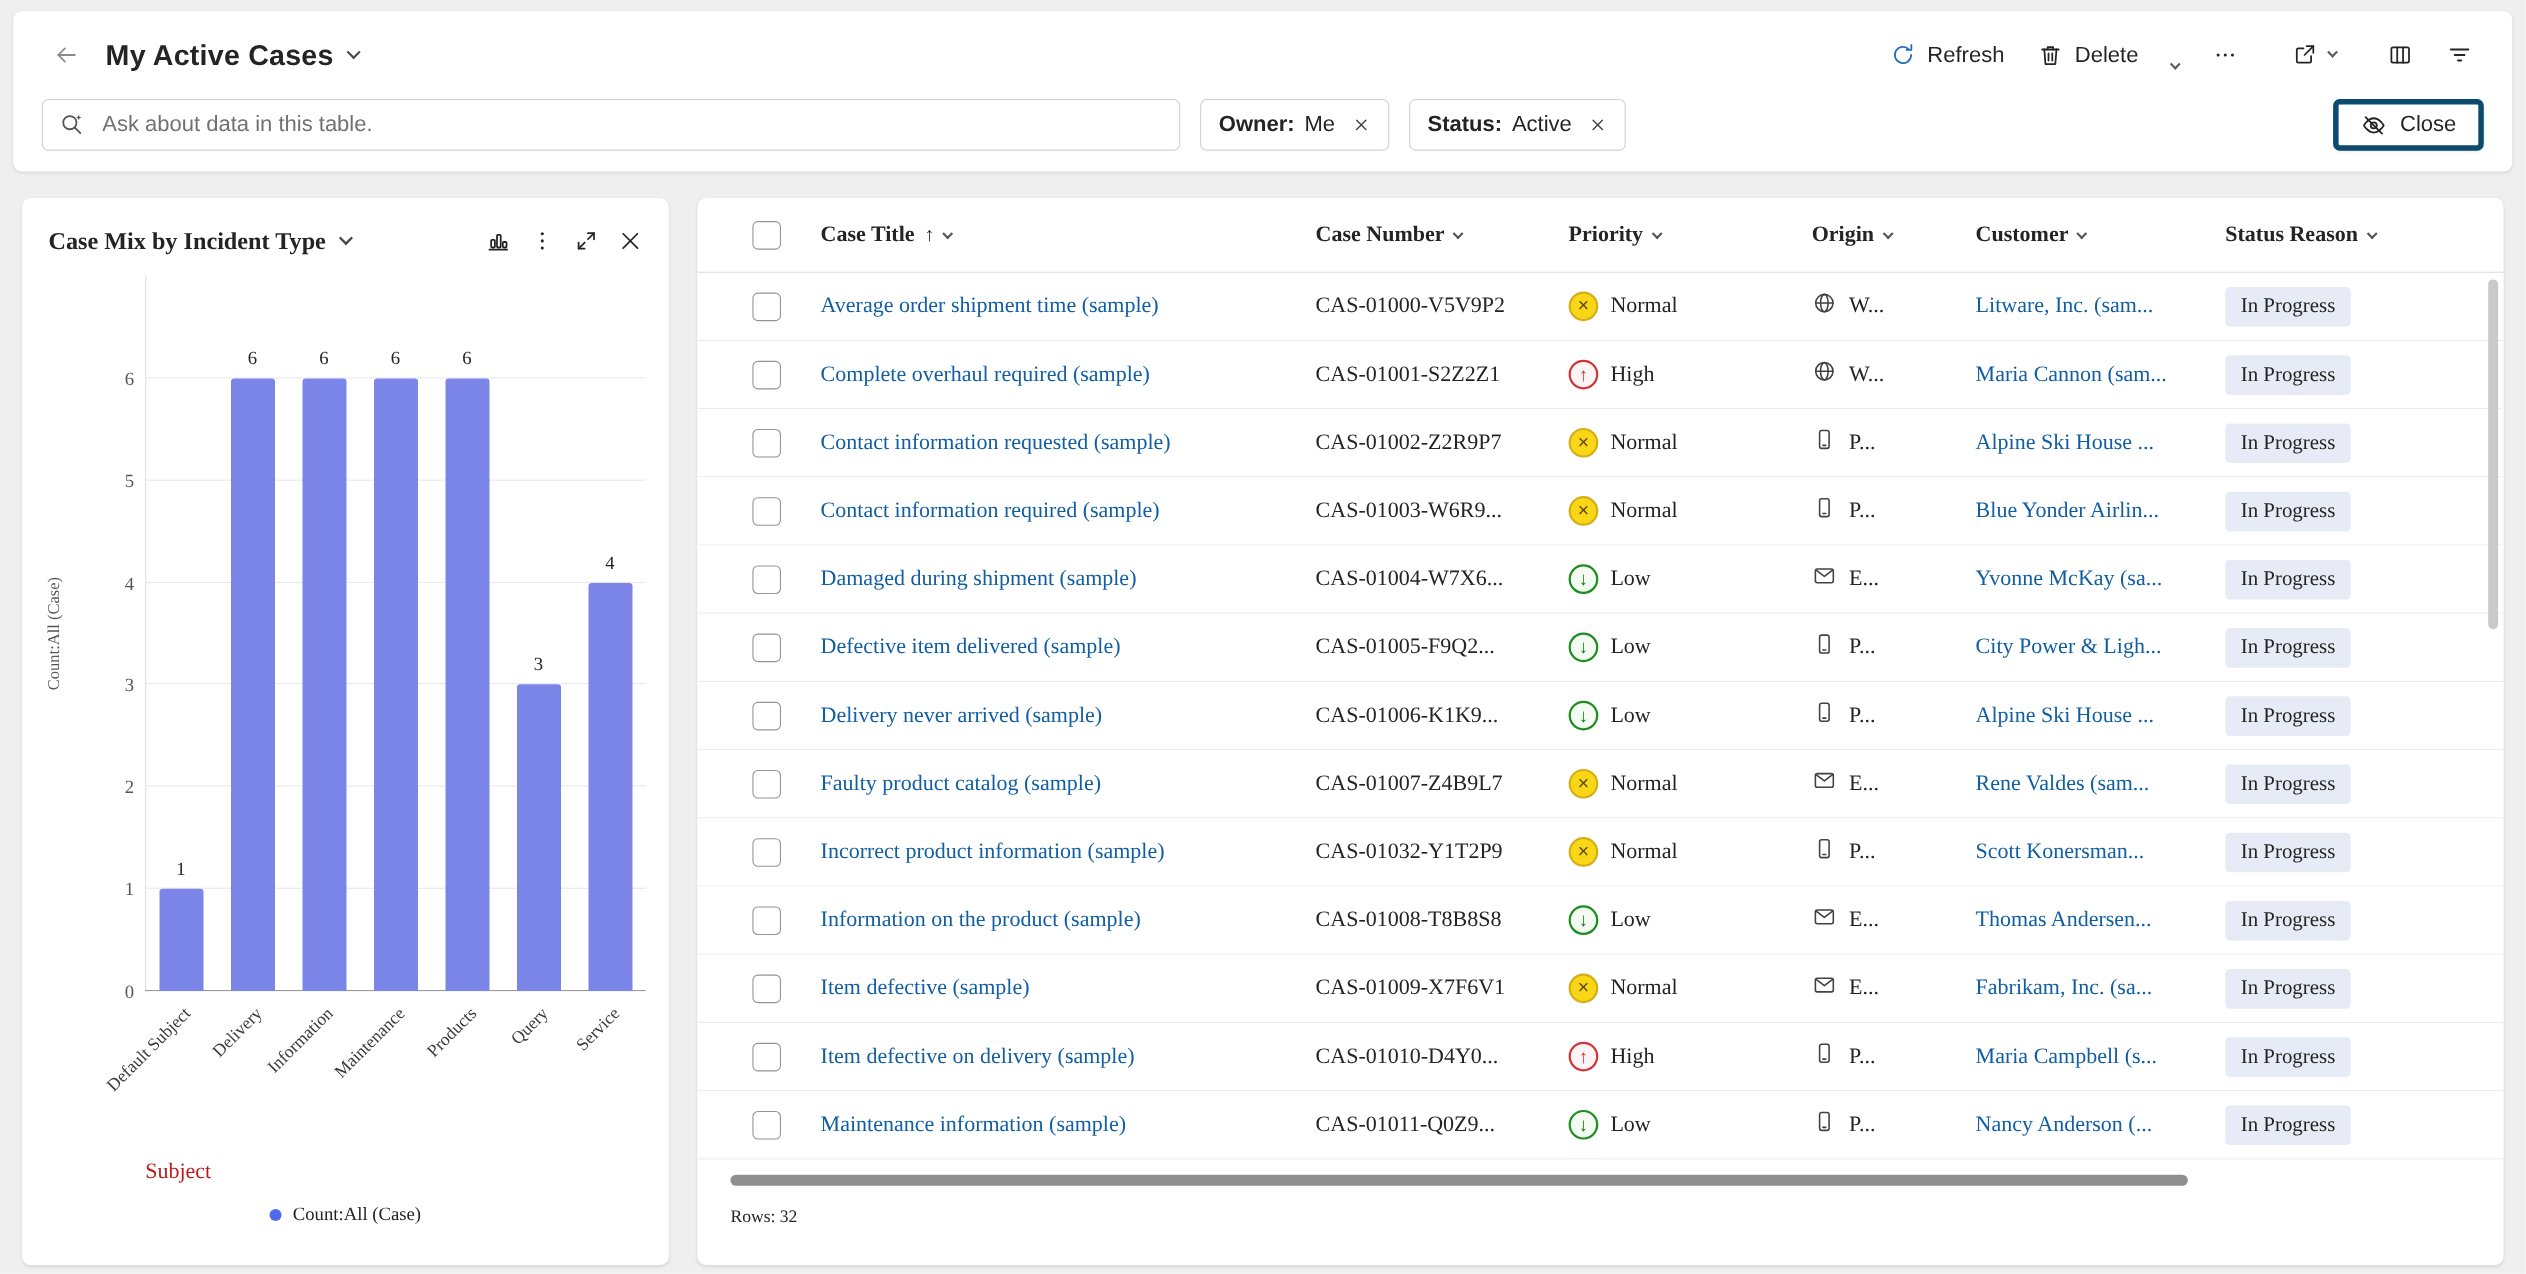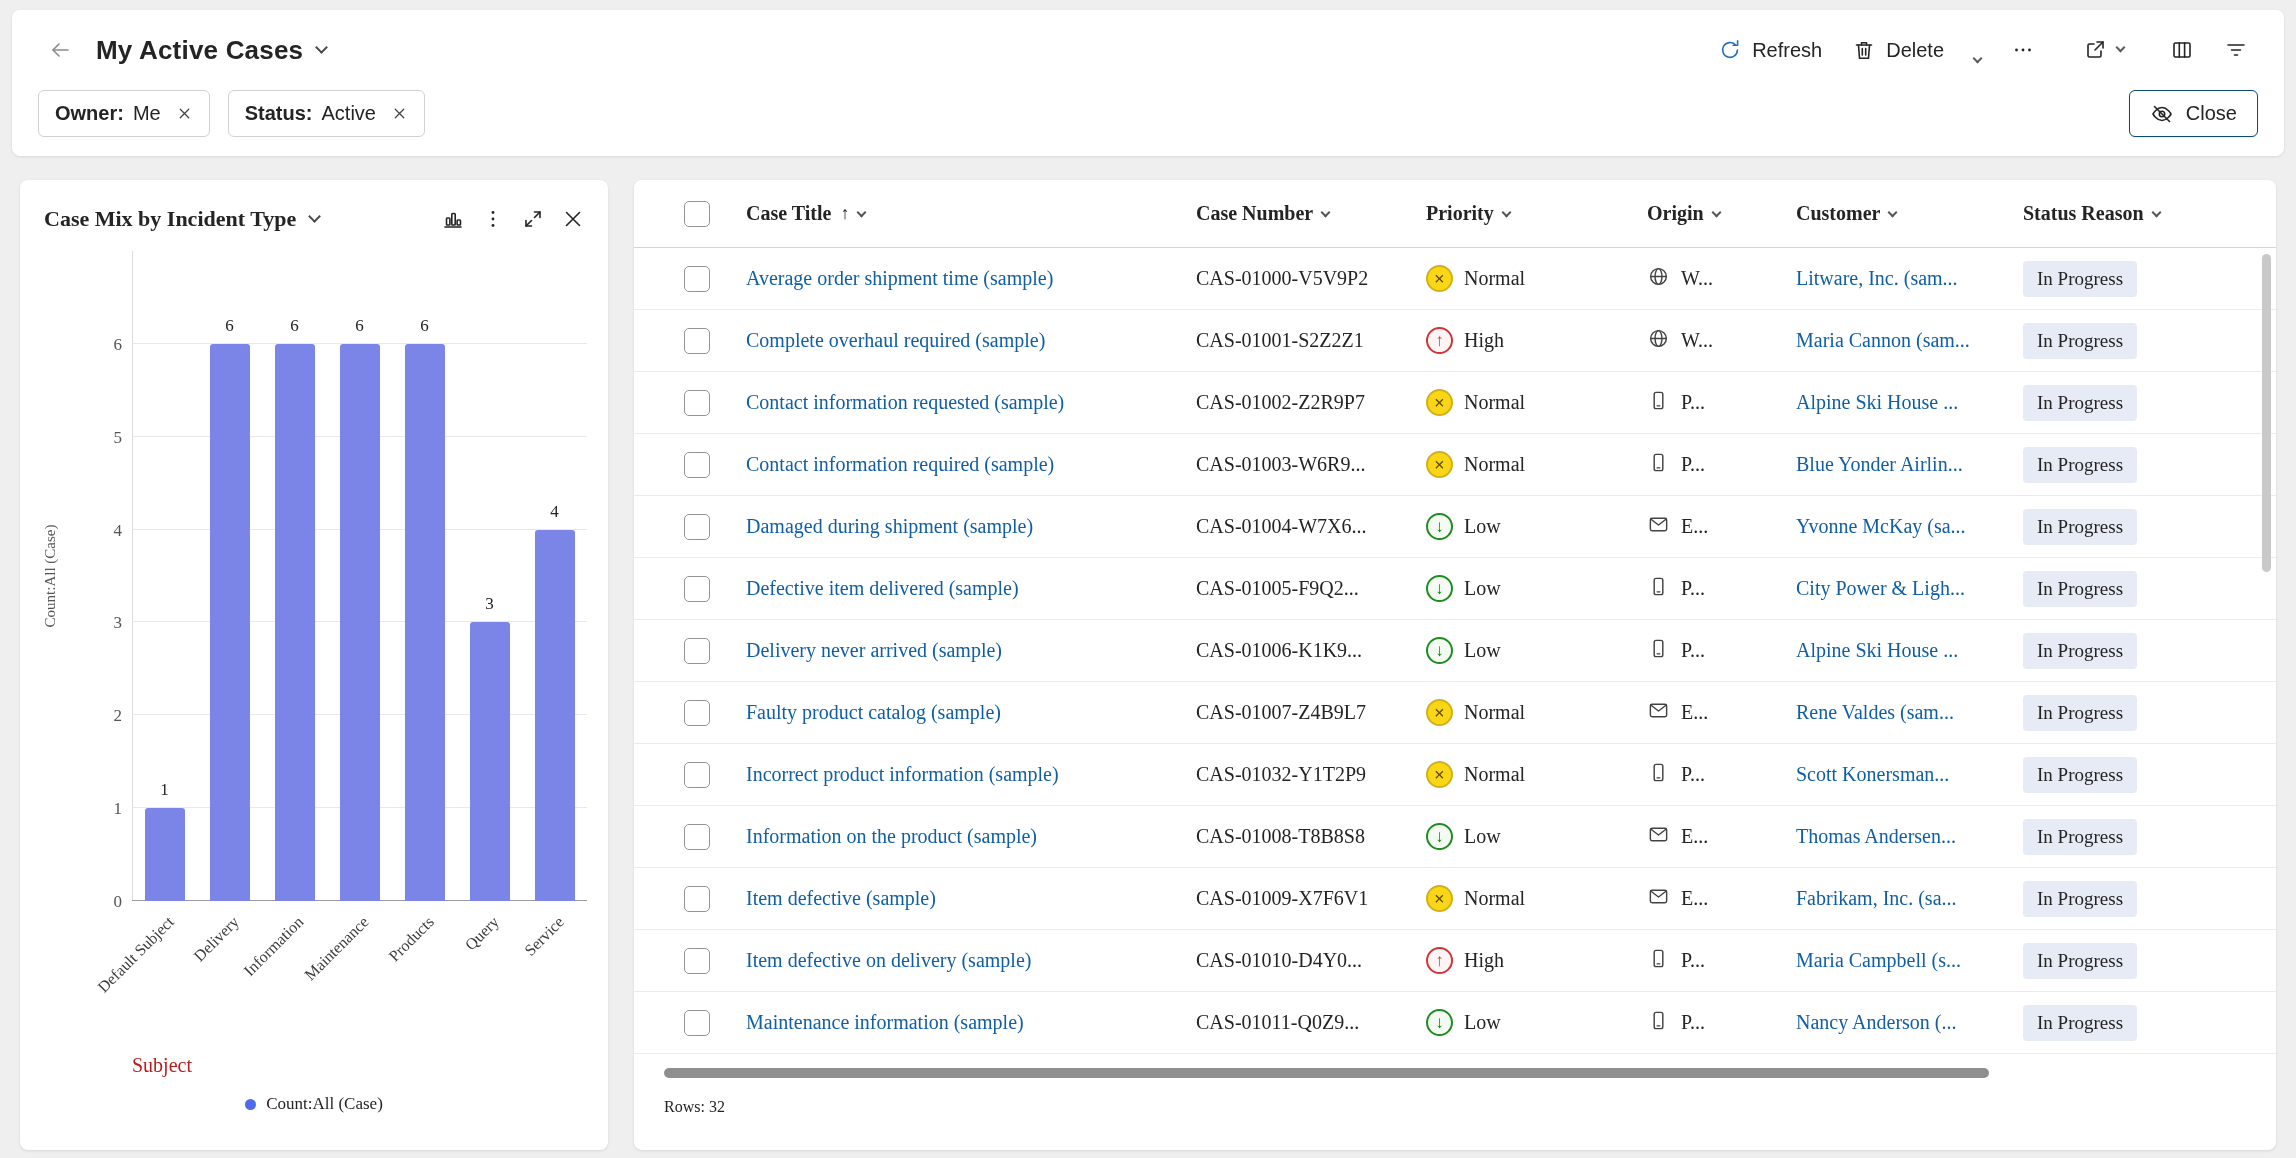--- a/index.html
+++ b/index.html
@@ -24,21 +24,21 @@
   .row2 { display:flex; align-items:center; gap:18px; }
   .searchbox { position:relative; width:1035px; }
   .searchbox input { width:100%; height:47px; border:1px solid #d1d1d1; border-radius:6px;
                      padding:0 16px 0 54px; font:inherit; font-size:20px; color:#242424; outline:none; background:#fff; }
   .searchbox input::placeholder { color:#717171; }
   .sic { position:absolute; left:15px; top:11px; }
   .pill { display:flex; align-items:center; gap:9px; height:47px; padding:0 16px; border:1px solid #d1d1d1;
           border-radius:6px; background:#fff; font-size:20px; cursor:pointer; }
   .pill .plabel { font-weight:700; }
   .close-btn { margin-left:auto; display:flex; align-items:center; gap:12px; height:47px; padding:0 20px;
-               border:1px solid #0c4a6e; border-radius:6px; background:#fff; box-shadow:0 1px 2px rgba(0,0,0,.08);
+               border:5px solid #0c4a6e; border-radius:6px; background:#fff; box-shadow:0 1px 2px rgba(0,0,0,.08);
                font-size:20px; }
 
   
   main { display:flex; gap:26px; margin:24px 20px 0; height:970px;font-family:Liberation Serif, serif; }
   .card { background:#fff; border-radius:8px; box-shadow:0 1px 3px rgba(0,0,0,.10); }
 
   
   .chart-card { width:588px; position:relative; }
   .chart-head { display:flex; align-items:center; padding:22px 18px 0 24px; gap:14px; }
   .chart-head h2 { font-size:22px; font-weight:700; }
@@ -145,20 +145,28 @@
         </button>
         <button class="iconbtn">
           <svg class="cicon" viewBox="0 0 24 24">
               <path d="M4 7h16M7.5 12h9M10.5 17h3"></path>
             </svg>
         </button>
       </div>
     </div>
 
     <div class="row2">
+      <div class="searchbox">
+        <svg class="cicon sic" viewBox="0 0 24 24" style="stroke:#555">
+            <circle cx="10.5" cy="10.5" r="6"></circle>
+            <path d="M15 15l5 5"></path>
+            <path d="M18.6 3.4l.7 1.8 1.8.7-1.8.7-.7 1.8-.7-1.8-1.8-.7 1.8-.7z" fill="#555" stroke="none"></path>
+          </svg>
+        <input type="text" placeholder="Ask about data in this table." style="">
+      </div>
       <div class="pill">
         <span class="plabel">Owner:</span>
         <span>Me</span>
         <svg viewBox="0 0 24 24" style="width:17px;height:17px;stroke:#424242;stroke-width:1.8;fill:none;stroke-linecap:round;margin-left:6px">
             <path d="M6 6l12 12M18 6L6 18"></path>
           </svg>
       </div>
       <div class="pill">
         <span class="plabel">Status:</span>
         <span>Active</span>

